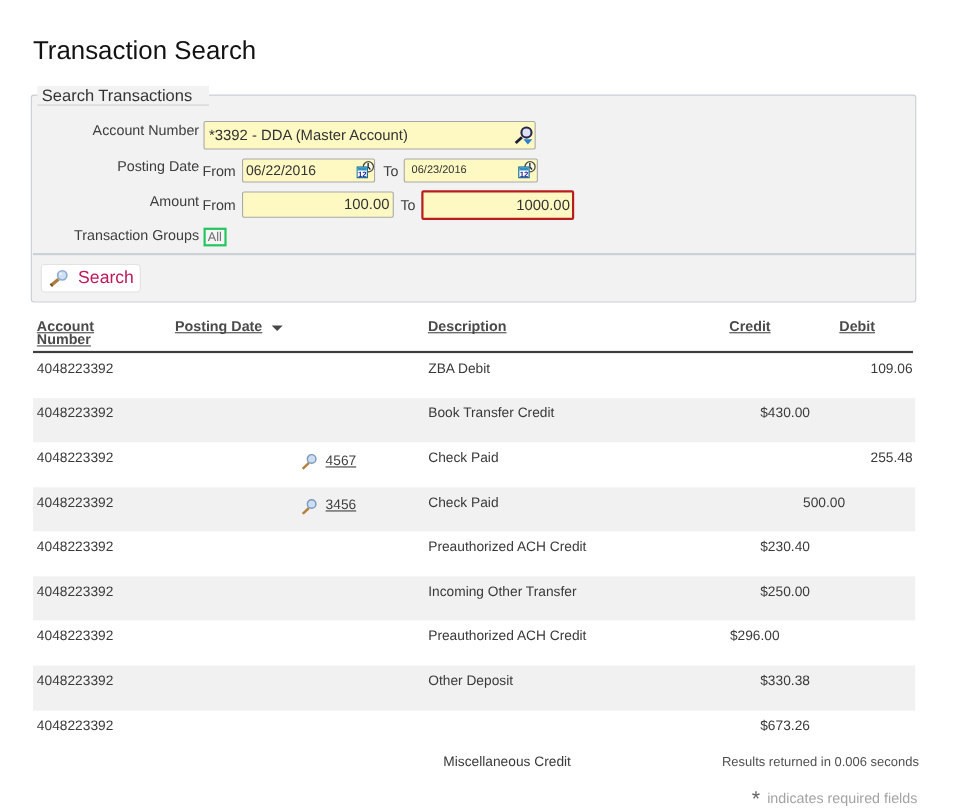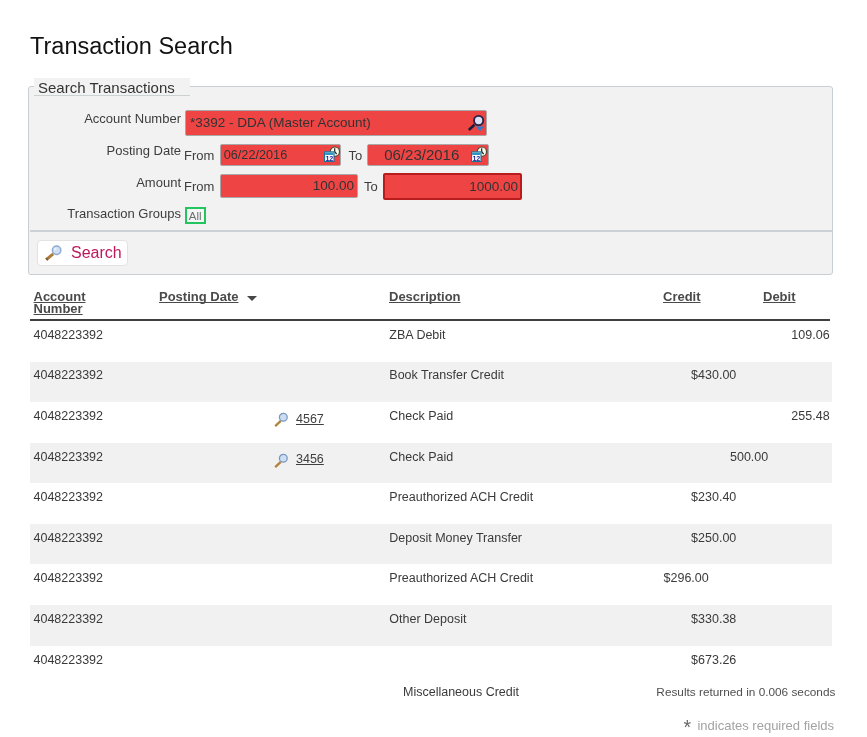--- a/index.html
+++ b/index.html
@@ -2,21 +2,21 @@
 <html><head>
 <meta charset="utf-8">
 <style>
 html,body{margin:0;padding:0;background:#ffffff;}
 *{box-sizing:border-box;}
 body{font-family:"Liberation Sans",sans-serif;}
 #page{position:relative;width:867px;height:737px;overflow:hidden;background:#fff;}
 .abs{position:absolute;}
 .lbl{position:absolute;left:0;width:181px;text-align:right;font-size:13px;line-height:13px;color:#3d3d3d;}
 .inl{position:absolute;font-size:13px;line-height:13px;color:#3d3d3d;}
-.inp{position:absolute;background:#ef4444;border:1px solid #a8a8a8;border-radius:2px;font-size:13.5px;color:#333;}
+.inp{position:absolute;background:#fef9c3;border:1px solid #a8a8a8;border-radius:2px;font-size:13.5px;color:#333;}
 .hdr{position:absolute;font-size:13px;font-weight:bold;color:#4a4a4a;text-decoration:underline;text-decoration-skip-ink:none;line-height:12px;}
 .cell{position:absolute;font-size:12.5px;line-height:12px;color:#3a3a3a;white-space:nowrap;}
 .band{position:absolute;left:30px;width:802px;height:40.6px;background:#f1f1f1;}
 </style>
 </head>
 <body>
 <div id="page">
 
   <div class="abs" style="left:30px;top:33px;font-size:23.5px;line-height:26px;color:#121212;">Transaction Search</div>
 
@@ -38,21 +38,21 @@
   <div class="inp" style="left:220.2px;top:144.2px;width:121.3px;height:21.6px;line-height:20.8px;padding-left:2.5px;font-size:12.7px;">06/22/2016</div>
   <svg class="abs" style="left:323.5px;top:146px;" width="17" height="17" viewBox="0 0 18 18">
     <circle cx="11.5" cy="6" r="4.9" fill="#fbfbe8" stroke="#47473c" stroke-width="1.2"></circle>
     <line x1="11.3" y1="6" x2="11.3" y2="2.4" stroke="#222" stroke-width="1.3"></line>
     <line x1="11.3" y1="6" x2="13.4" y2="8.6" stroke="#222" stroke-width="1.3"></line>
     <rect x="0.6" y="6.2" width="10" height="10.2" fill="#fff" stroke="#1e7096" stroke-width="1.2"></rect>
     <rect x="1.2" y="6.8" width="8.8" height="2.7" fill="#2e94c0"></rect>
     <text x="5.7" y="15.4" font-size="7.5" font-weight="bold" fill="#22229e" text-anchor="middle" font-family="Liberation Sans">12</text>
   </svg>
   <div class="inl" style="left:348.5px;top:149px;">To</div>
-  <div class="inp" style="left:367.2px;top:144.2px;width:121.8px;height:21.6px;line-height:20.8px;padding-left:16px;font-size:15px;">06/23/2016</div>
+  <div class="inp" style="left:367.2px;top:144.2px;width:121.8px;height:21.6px;line-height:20.8px;padding-left:6px;font-size:10px;">06/23/2016</div>
   <svg class="abs" style="left:471px;top:146px;" width="17" height="17" viewBox="0 0 18 18">
     <circle cx="11.5" cy="6" r="4.9" fill="#fbfbe8" stroke="#47473c" stroke-width="1.2"></circle>
     <line x1="11.3" y1="6" x2="11.3" y2="2.4" stroke="#222" stroke-width="1.3"></line>
     <line x1="11.3" y1="6" x2="13.4" y2="8.6" stroke="#222" stroke-width="1.3"></line>
     <rect x="0.6" y="6.2" width="10" height="10.2" fill="#fff" stroke="#1e7096" stroke-width="1.2"></rect>
     <rect x="1.2" y="6.8" width="8.8" height="2.7" fill="#2e94c0"></rect>
     <text x="5.7" y="15.4" font-size="7.5" font-weight="bold" fill="#22229e" text-anchor="middle" font-family="Liberation Sans">12</text>
   </svg>
 
   <div class="lbl" style="top:176.1px;">Amount</div>
@@ -113,21 +113,21 @@
   </svg>
   <div class="cell" style="left:296px;top:453.4px;text-decoration:underline;color:#3f3f3f;">3456</div>
   <div class="cell" style="left:389.3px;top:450.5px;">Check Paid</div>
   <div class="cell" style="left:730px;top:450.5px;width:99.6px;text-align:left;">500.00</div>
 
   <div class="cell" style="left:33.5px;top:491.1px;">4048223392</div>
   <div class="cell" style="left:389.3px;top:491.1px;">Preauthorized ACH Credit</div>
   <div class="cell" style="left:636px;top:491.1px;width:100.3px;text-align:right;">$230.40</div>
 
   <div class="cell" style="left:33.5px;top:531.7px;">4048223392</div>
-  <div class="cell" style="left:389.3px;top:531.7px;">Deposit Money Transfer</div>
+  <div class="cell" style="left:389.3px;top:531.7px;">Incoming Other Transfer</div>
   <div class="cell" style="left:636px;top:531.7px;width:100.3px;text-align:right;">$250.00</div>
 
   <div class="cell" style="left:33.5px;top:572.3px;">4048223392</div>
   <div class="cell" style="left:389.3px;top:572.3px;">Preauthorized ACH Credit</div>
   <div class="cell" style="left:636px;top:572.3px;width:100.3px;text-align:center;">$296.00</div>
 
   <div class="cell" style="left:33.5px;top:612.9px;">4048223392</div>
   <div class="cell" style="left:389.3px;top:612.9px;">Other Deposit</div>
   <div class="cell" style="left:636px;top:612.9px;width:100.3px;text-align:right;">$330.38</div>
 

